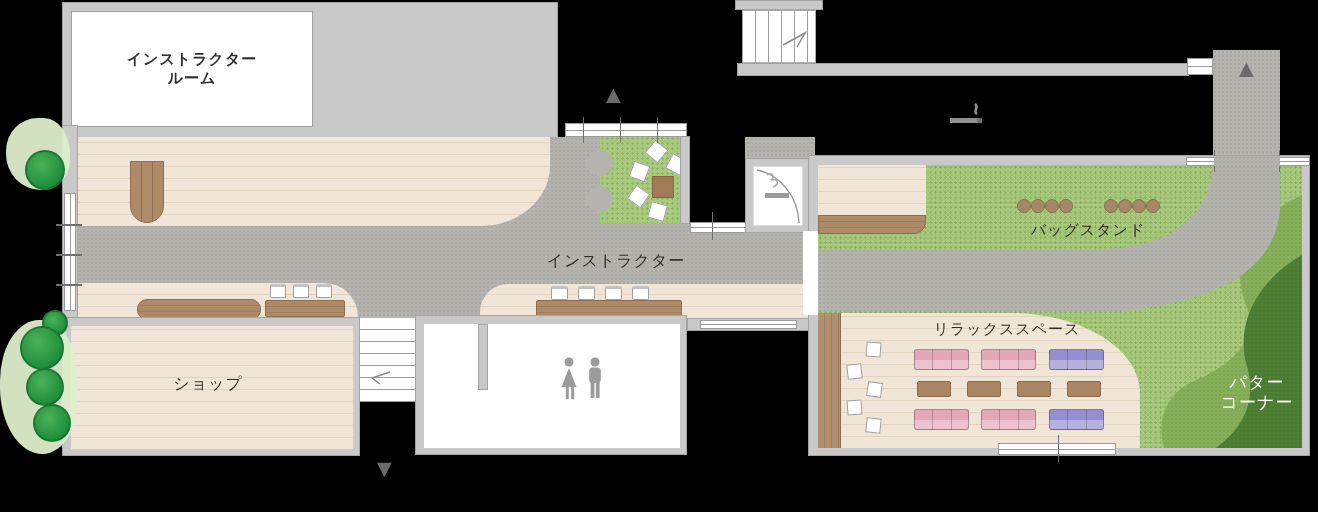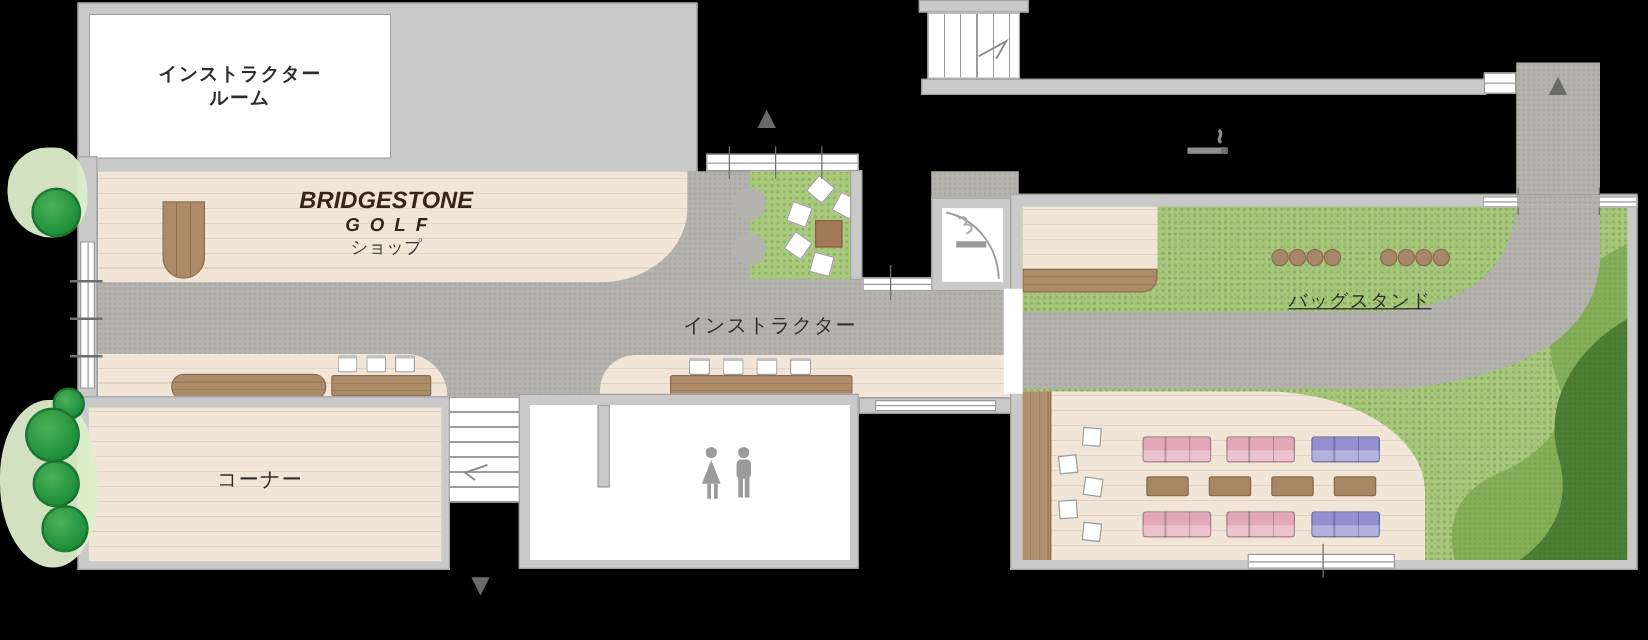--- a/index.html
+++ b/index.html
@@ -56,25 +56,20 @@
     <div class="room abs" style="left:8px;top:8px;width:242px;height:116px;">
       <span class="lbl" style="position:static;transform:none;">インストラクター</span>
       <span class="lbl" style="position:static;transform:none;">ルーム</span>
     </div>
   </div>
 
   <div class="abs walkway dots" style="left:78px;top:137px;width:737px;height:181px;"></div>
 
   <div class="abs wood" style="left:78px;top:137px;width:472px;height:89px;border-bottom-right-radius:70px 60px;"></div>
   <div class="abs counter" style="left:130px;top:161px;width:34px;height:62px;border-radius:0 0 17px 17px;background-image:linear-gradient(90deg,transparent 0 10px,rgba(0,0,0,.18) 10px 11px,transparent 11px 21px,rgba(0,0,0,.18) 21px 22px,transparent 22px);"></div>
-  <div class="abs" style="left:224px;top:146px;width:170px;height:64px;display:flex;flex-direction:column;align-items:center;justify-content:center;color:var(--logo_text);">
-    <span style="font-size:19px;font-weight:800;font-style:italic;letter-spacing:0;">BRIDGESTONE</span>
-    <span style="font-size:15px;font-weight:700;font-style:italic;letter-spacing:8px;padding-left:8px;">GOLF</span>
-    <span style="font-size:14px;color:#333;">ショップ</span>
-  </div>
 
   <div class="abs wood" style="left:78px;top:283px;width:280px;height:35px;border-top-right-radius:34px;"></div>
   <div class="abs counter" style="left:137px;top:299px;width:124px;height:21px;border-radius:10px;"></div>
   <div class="abs counter" style="left:265px;top:300px;width:80px;height:17px;border-radius:2px;"></div>
   <div class="abs chairW" style="left:270px;top:284px;width:16px;height:14px;"></div>
   <div class="abs chairW" style="left:293px;top:284px;width:16px;height:14px;"></div>
   <div class="abs chairW" style="left:316px;top:284px;width:16px;height:14px;"></div>
 
   <div class="abs wood" style="left:480px;top:284px;width:335px;height:34px;border-top-left-radius:28px;"></div>
   <div class="abs counter" style="left:536px;top:300px;width:146px;height:17px;border-radius:2px;"></div>
@@ -115,21 +110,21 @@
 
   <div class="abs wall" style="left:62px;top:125px;width:16px;height:193px;"></div>
   <div class="abs win-y" style="left:64px;top:193px;width:12px;height:118px;"></div>
   <div class="abs tick" style="left:56px;top:224px;width:26px;height:2px;"></div>
   <div class="abs tick" style="left:56px;top:254px;width:26px;height:2px;"></div>
   <div class="abs tick" style="left:56px;top:284px;width:26px;height:2px;"></div>
 
   <div class="abs wall" style="left:62px;top:317px;width:298px;height:139px;">
     <div class="abs wood" style="left:8px;top:8px;width:282px;height:123px;"></div>
   </div>
-  <div class="lbl" style="left:208px;top:384px;font-size:16px;">コーナー</div>
+  <div class="lbl" style="left:208px;top:384px;font-size:16px;">ショップ</div>
 
   <div class="abs stairs-h" style="left:360px;top:318px;width:56px;height:84px;">
     <svg width="30" height="24" viewBox="0 0 30 24" style="position:absolute;left:4px;top:48px;">
       <path d="M26 6 L8 12 L16 18" fill="none" stroke="#8a8a8a" stroke-width="1.5"></path>
     </svg>
   </div>
   <div class="abs tri" style="left:372px;top:456px;">▼</div>
 
   <div class="abs wall" style="left:415px;top:315px;width:272px;height:140px;">
     <div class="abs" style="left:8px;top:8px;width:256px;height:124px;background:#fff;"></div>
@@ -181,21 +176,21 @@
       <div class="abs counter" style="left:0;top:50px;width:108px;height:19px;border-bottom-right-radius:12px;"></div>
 
       <div class="abs bag" style="left:199px;top:34px;"></div>
       <div class="abs bag" style="left:213px;top:34px;"></div>
       <div class="abs bag" style="left:227px;top:34px;"></div>
       <div class="abs bag" style="left:241px;top:34px;"></div>
       <div class="abs bag" style="left:286px;top:34px;"></div>
       <div class="abs bag" style="left:300px;top:34px;"></div>
       <div class="abs bag" style="left:314px;top:34px;"></div>
       <div class="abs bag" style="left:328px;top:34px;"></div>
-      <div class="lbl" style="left:270px;top:76px;text-decoration:underline;">バッグスタンド</div>
+      <div class="lbl" style="left:270px;top:65px;">バッグスタンド</div>
 
       <div class="abs wood" style="left:0;top:148px;width:322px;height:135px;border-top-right-radius:130px 80px;"></div>
       <div class="abs" style="left:0;top:148px;width:22px;height:135px;background:#b2906f;border-right:1px solid #8d6d52;background-image:repeating-linear-gradient(90deg,transparent 0 6px,rgba(0,0,0,.12) 6px 7px);"></div>
 
       <div class="abs stool" style="left:48px;top:177px;width:15px;height:15px;transform:rotate(4deg);"></div>
       <div class="abs stool" style="left:29px;top:199px;width:15px;height:15px;transform:rotate(-6deg);"></div>
       <div class="abs stool" style="left:49px;top:217px;width:15px;height:15px;transform:rotate(8deg);"></div>
       <div class="abs stool" style="left:29px;top:235px;width:15px;height:15px;transform:rotate(-4deg);"></div>
       <div class="abs stool" style="left:48px;top:253px;width:15px;height:15px;transform:rotate(6deg);"></div>
 
@@ -203,20 +198,25 @@
       <div class="abs sofa pink" style="left:163px;top:184px;width:55px;height:21px;"></div>
       <div class="abs sofa purple" style="left:231px;top:184px;width:55px;height:21px;"></div>
       <div class="abs rtable" style="left:99px;top:216px;width:34px;height:16px;"></div>
       <div class="abs rtable" style="left:149px;top:216px;width:34px;height:16px;"></div>
       <div class="abs rtable" style="left:199px;top:216px;width:34px;height:16px;"></div>
       <div class="abs rtable" style="left:249px;top:216px;width:34px;height:16px;"></div>
       <div class="abs sofa pink" style="left:96px;top:244px;width:55px;height:21px;"></div>
       <div class="abs sofa pink" style="left:163px;top:244px;width:55px;height:21px;"></div>
       <div class="abs sofa purple" style="left:231px;top:244px;width:55px;height:21px;"></div>
 
+      <div class="lbl" style="left:189px;top:164px;">リラックススペース</div>
+      <div class="lbl" style="left:439px;top:228px;color:var(--putter_text);font-size:17px;line-height:20px;">
+        <div>パター</div>
+        <div>コーナー</div>
+      </div>
     </div>
 
     <div class="abs win-x" style="left:377px;top:1px;width:124px;height:9px;"></div>
     <div class="abs tick" style="left:405px;top:-6px;width:1px;height:22px;"></div>
     <div class="abs tick" style="left:470px;top:-6px;width:1px;height:22px;"></div>
     <div class="abs walkway dots" style="left:405px;top:0px;width:66px;height:10px;"></div>
     <div class="abs win-x" style="left:189px;top:287px;width:118px;height:12px;"></div>
     <div class="abs tick" style="left:249px;top:279px;width:1px;height:27px;"></div>
   </div>
 

